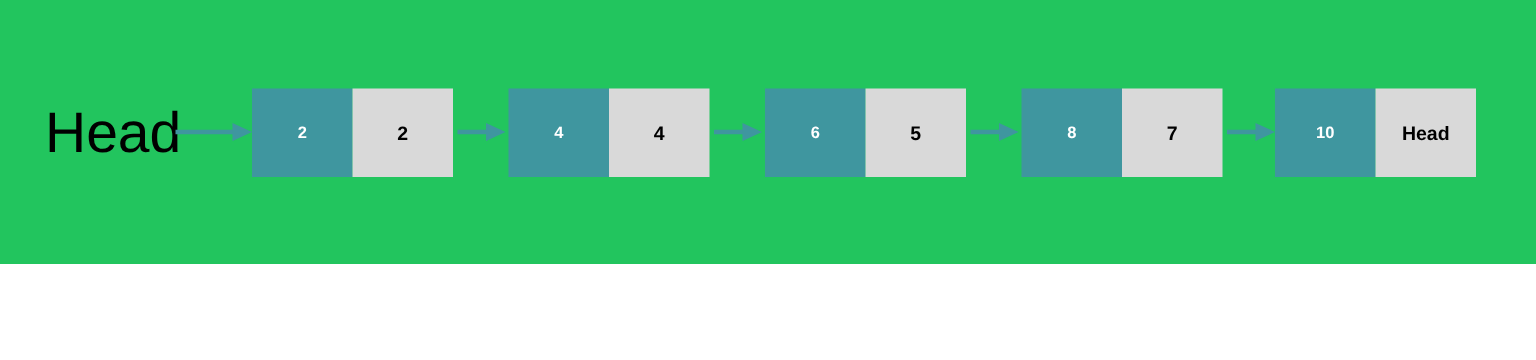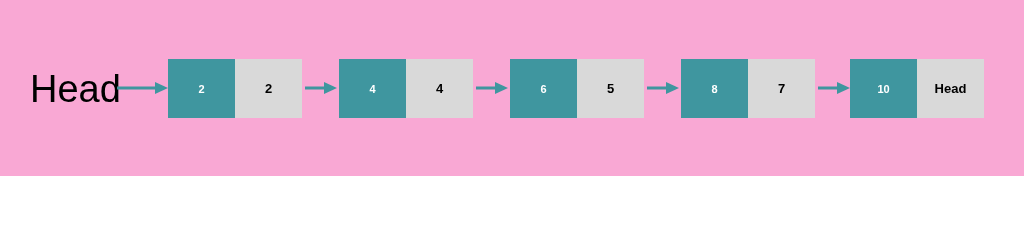--- a/index.html
+++ b/index.html
@@ -11,21 +11,21 @@
     width: 1024px;
     height: 176px;
     overflow: hidden;
     font-family: "Liberation Sans", sans-serif;
   }
 
   #diagram {
     position: relative;
     width: 1024px;
     height: 176px;
-    background: #f9a8d4;
+    background: #22c55e;
   }
 
   
   .head-label {
     position: absolute;
     left: 30px;
     top: 66px;
     height: 46px;
     line-height: 46px;
     font-size: 38px;

